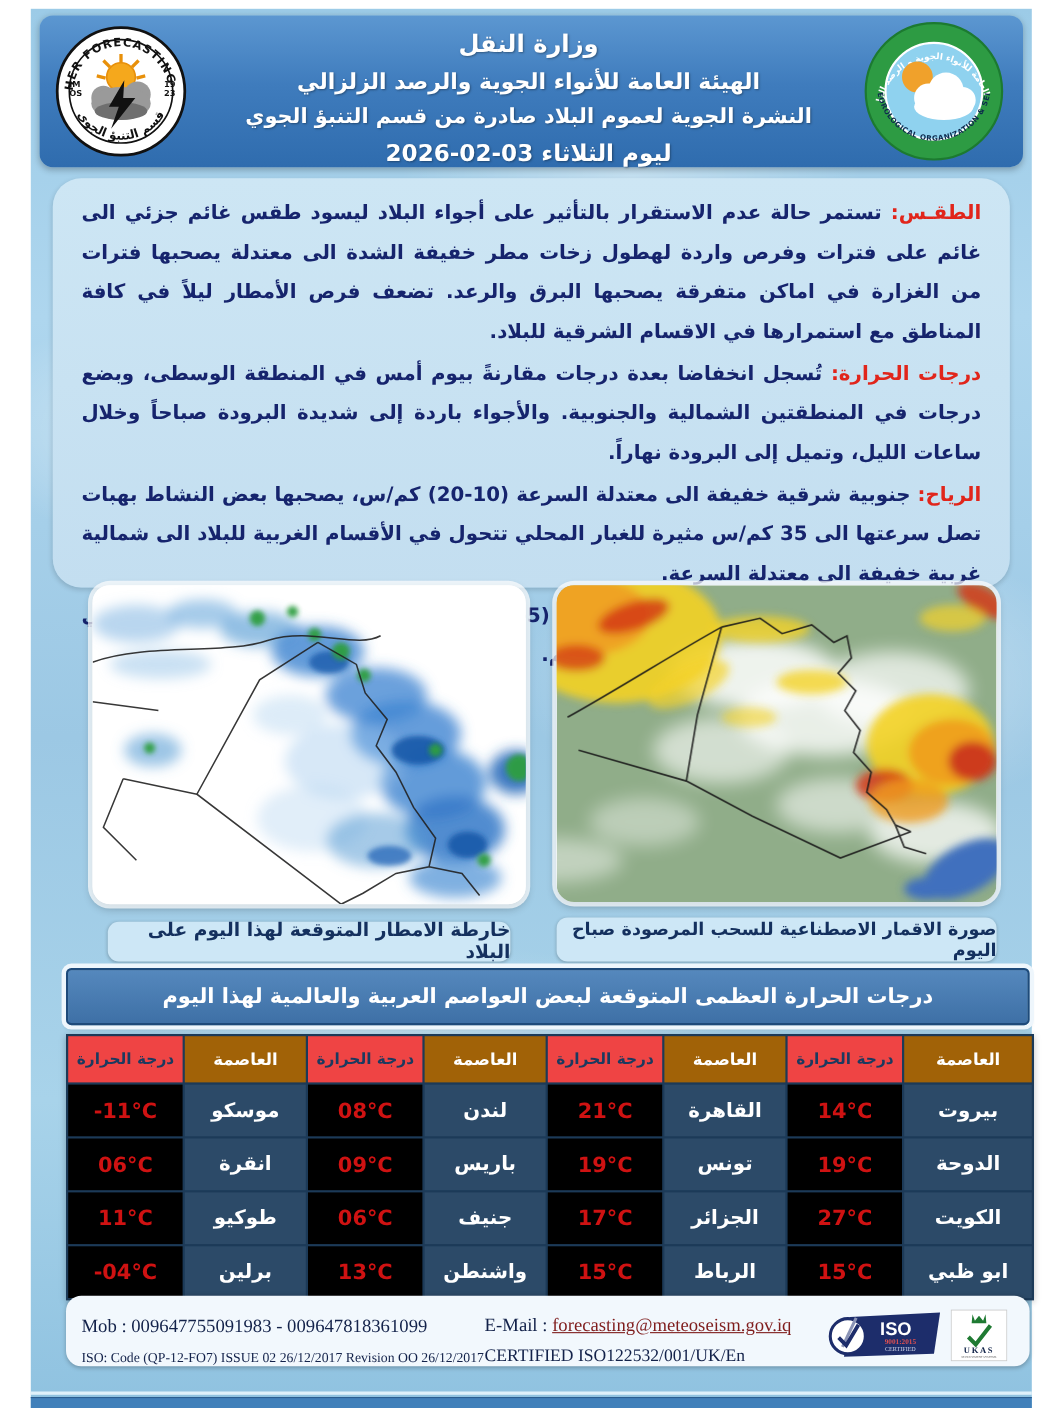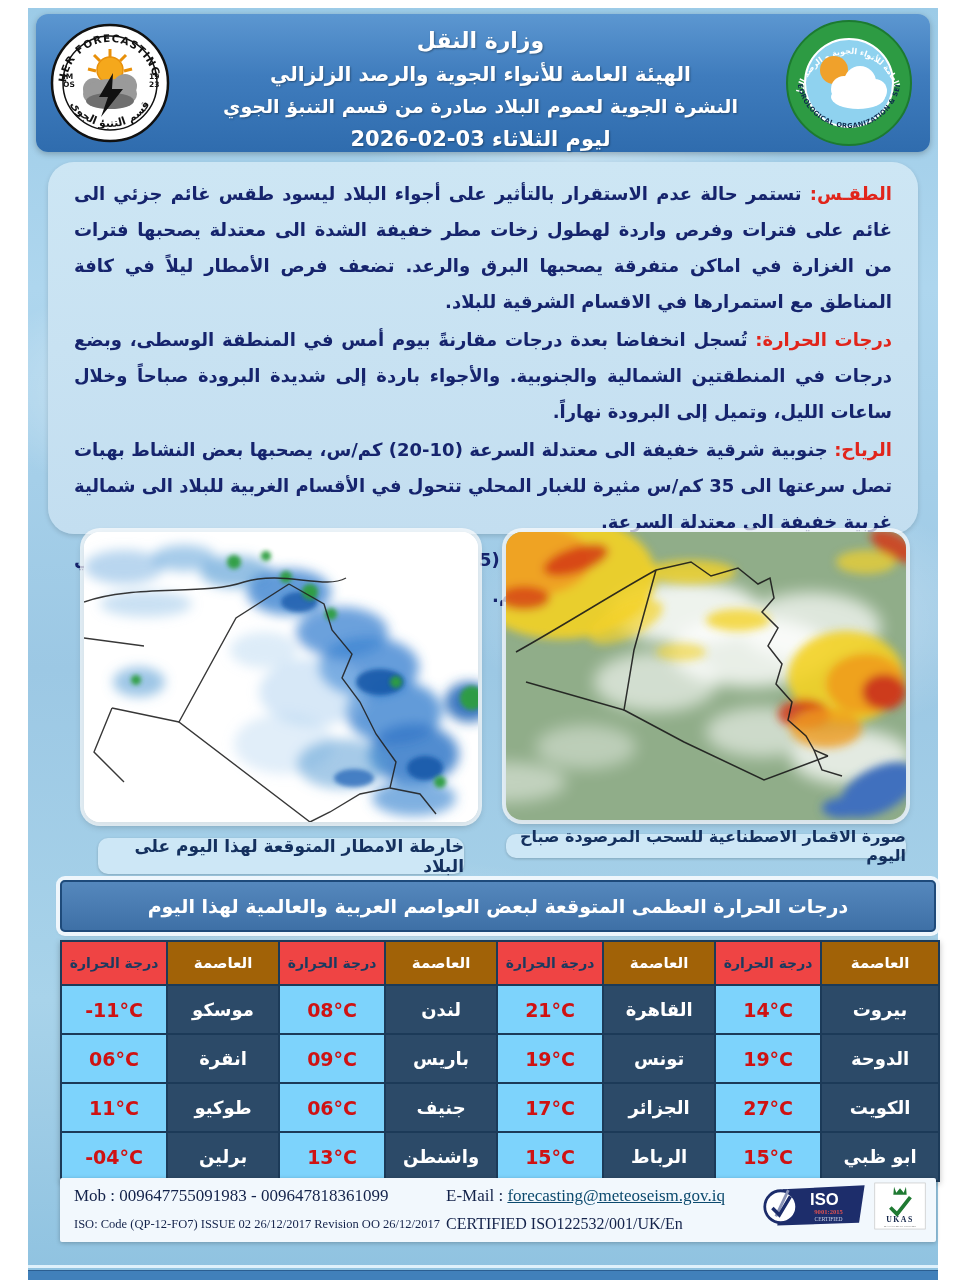--- a/index.html
+++ b/index.html
@@ -34,50 +34,50 @@
   .lbl{color:#e1251b;}
   
   .map-box{position:absolute;border-radius:16px;overflow:hidden;background:#fff;
     box-shadow:0 0 0 4px rgba(255,255,255,.7),0 3px 9px rgba(0,0,0,.3);}
   .rain-map{left:56px;top:524px;width:394px;height:290px;}
   .sat-map{left:478px;top:524px;width:400px;height:288px;}
   .caption{position:absolute;background:#cde7f6;border-radius:10px;color:#14305e;font-weight:bold;
     display:flex;align-items:center;justify-content:center;direction:rtl;
     box-shadow:0 1px 3px rgba(0,0,0,.2);}
   .cap1{left:70px;top:830px;width:366px;height:36px;font-size:17px;}
-  .cap2{left:478px;top:826px;width:400px;height:24px;font-size:16px;}
+  .cap2{left:478px;top:826px;width:400px;height:40px;font-size:16px;}
   
   .banner{position:absolute;left:32px;top:872px;width:872px;height:48px;
     background:linear-gradient(180deg,#5588bd,#3e70a6);border:2px solid #1e4a7a;border-radius:5px;
     box-shadow:0 0 0 4px #eef6fc,0 2px 5px rgba(0,0,0,.3);
     color:#ffffff;font-weight:bold;font-size:19px;direction:rtl;
     display:flex;align-items:center;justify-content:center;}
   
   .temps{position:absolute;left:32px;top:932px;width:876px;direction:rtl;display:grid;
     grid-template-columns:118fr 106fr 112fr 106fr 112fr 106fr 112fr 106fr;
     grid-template-rows:42px 47px 47px 47px 47px;
     background:#1c3a58;border:2px solid #1c3a58;gap:2px;
     box-shadow:0 2px 6px rgba(0,0,0,.25);}
   .temps div{display:flex;align-items:center;justify-content:center;font-weight:bold;}
   .cap-h{background:#a16207;color:#ffffff;font-size:15px;}
   .temp-h{background:#ef4444;color:#1b3a5f;font-size:14px;}
   .cap-c{background:#2c4a68;color:#ffffff;font-size:18px;}
-  .temp-c{background:#7dd3fc;color:#cf1212;font-size:19px;direction:ltr;}
+  .temp-c{background:#000000;color:#cf1212;font-size:19px;direction:ltr;}
   
   .footer{position:absolute;left:32px;top:1170px;width:876px;height:64px;background:#f2f8fd;
-    border-radius:2px;box-shadow:0 1px 4px rgba(0,0,0,.25);display:flex;align-items:flex-start;
+    border-radius:14px;box-shadow:0 1px 4px rgba(0,0,0,.25);display:flex;align-items:flex-end;
     font-family:"Liberation Serif",serif;color:#13224a;}
   .f-left{flex:1.2;padding:8px 0 0 14px;}
   .f-right{flex:1;padding:8px 6px 0 0;}
   .f-mob{font-size:17px;}
   .f-iso{font-size:12.5px;margin-top:11px;}
   .f-email{font-size:17px;}
   .f-cert{font-size:16px;margin-top:9px;}
-  .email-link{color:#0c4a6e;text-decoration:underline;}
-  .f-badges{width:168px;display:flex;align-items:center;gap:8px;padding-right:6px;}
+  .email-link{color:#7f1d1d;text-decoration:underline;}
+  .f-badges{width:168px;display:flex;align-items:center;gap:8px;padding-right:16px;}
   
   .rule-light{position:absolute;left:0;right:0;bottom:12px;height:3px;background:#dff1fb;}
   .bar-bottom{position:absolute;left:0;right:0;bottom:0;height:9px;background:#4180ba;
     border-top:1px solid #2c5e90;}
 </style>
 </head>
 <body>
 
 <div class="page">
  <div class="sky">

